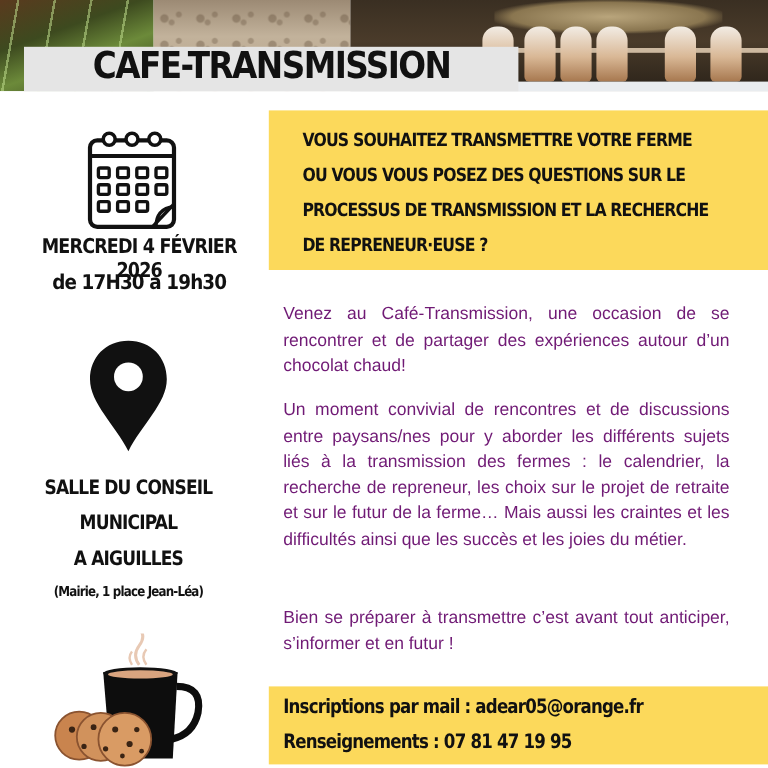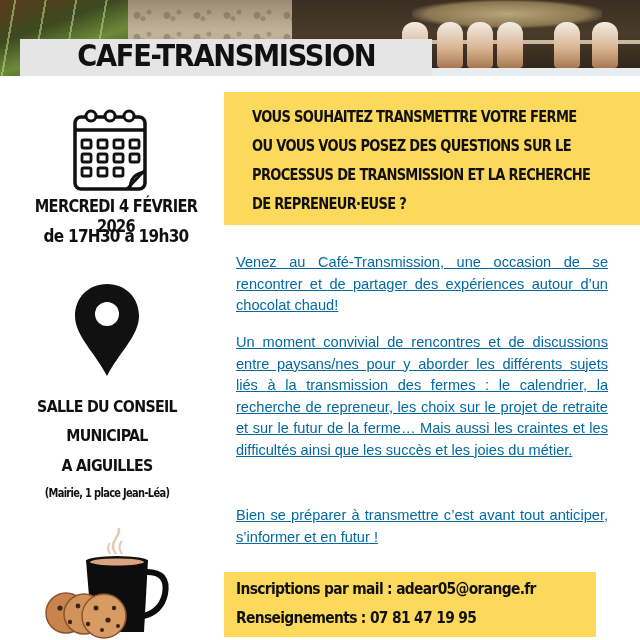--- a/index.html
+++ b/index.html
@@ -38,26 +38,26 @@
   .venue { position:absolute; left:0; width:214px; text-align:center; font-size:16.5px; transform:scaleX(0.86); }
   .venue.l1 { top:397px; } .venue.l2 { top:426px; } .venue.l3 { top:456px; }
   .venue-sub { position:absolute; left:0; top:486px; width:214px; text-align:center; font-size:11.5px; transform:scaleX(0.86); }
 
   .coffee { position:absolute; left:44px; top:528px; width:130px; height:112px; }
 
   .question-box { position:absolute; left:224px; top:92px; width:501px; height:133px; background:#FCD95B; }
   .question-text { position:absolute; left:28px; top:11px; width:400px; font-size:15.2px; line-height:29px;
      transform:scaleX(0.86); transform-origin:left top; white-space:nowrap; }
 
-  .body-text { position:absolute; left:236px; width:372px; font-size:14.6px; line-height:21.5px; text-align:justify; color:#0369a1;text-decoration:underline; }
+  .body-text { position:absolute; left:236px; width:372px; font-size:14.6px; line-height:21.5px; text-align:justify; color:#701a75; }
   .body-text.para1 { top:252px; }
   .body-text.para2 { top:332px; }
   .body-text.para3 { top:505px; }
 
-  .contact-box { position:absolute; left:224px; top:572px; width:372px; height:65px; background:#FCD95B; }
+  .contact-box { position:absolute; left:224px; top:572px; width:416px; height:65px; background:#FCD95B; }
   .contact-line { position:absolute; left:12px; font-size:16.5px; transform:scaleX(0.84); transform-origin:left center; white-space:nowrap; }
   .contact-line.c1 { top:7px; } .contact-line.c2 { top:36px; }
 </style>
 </head>
 <body>
 
 <div class="photo-strip">
   <div class="photo p1"></div>
   <div class="photo p2"></div>
   <div class="photo p3">

